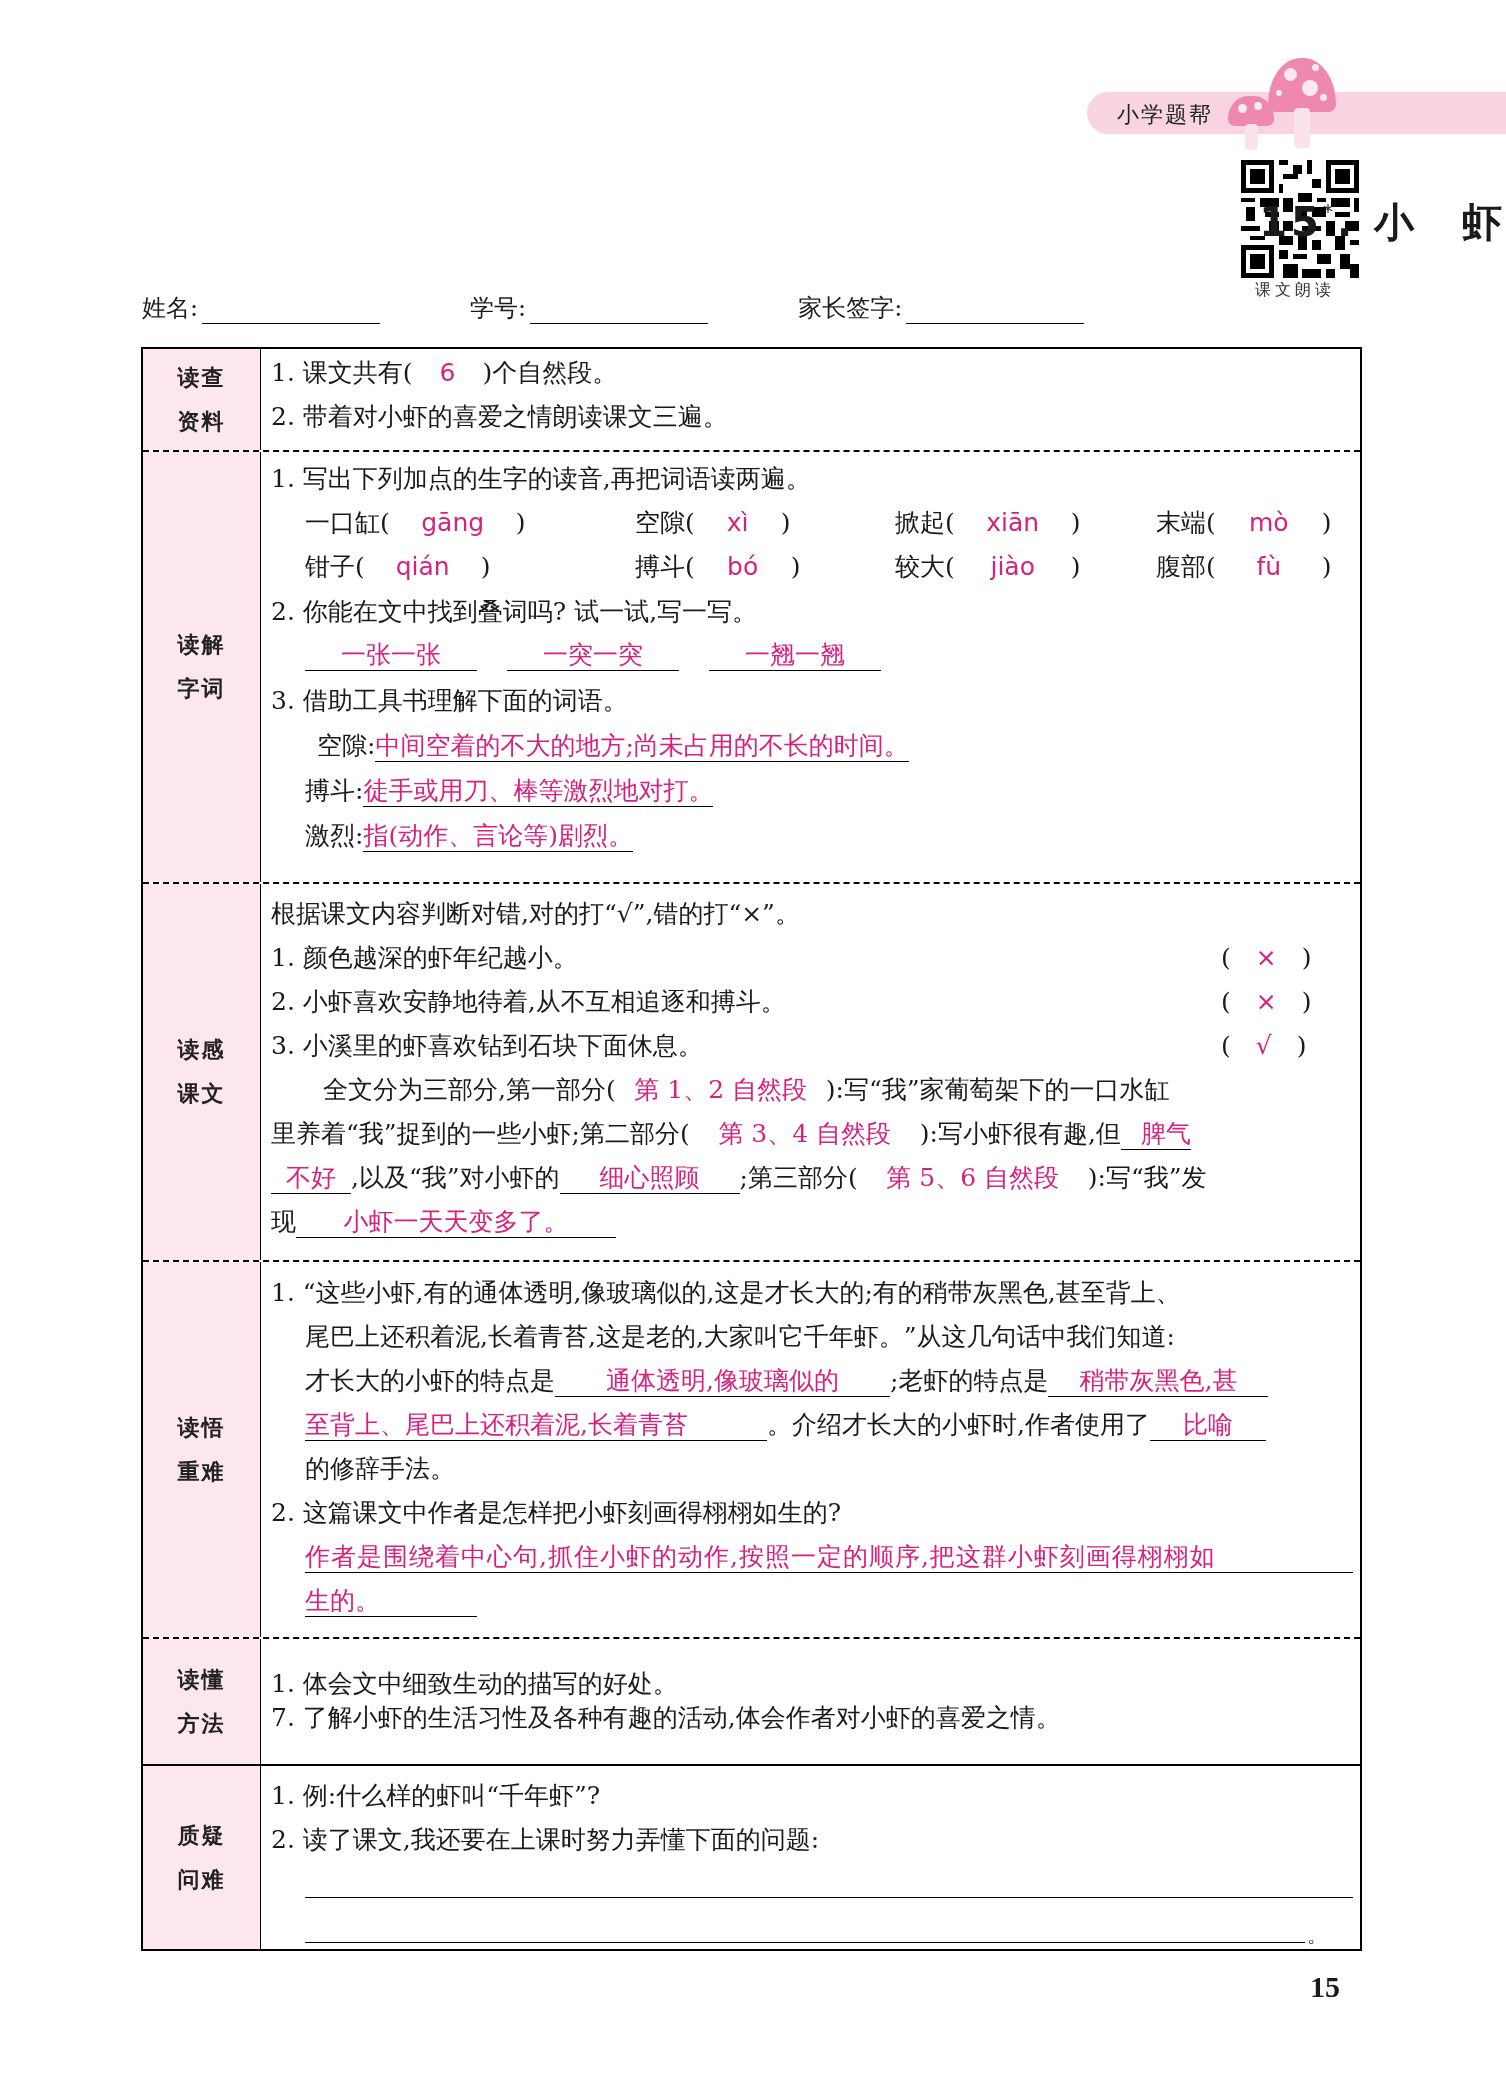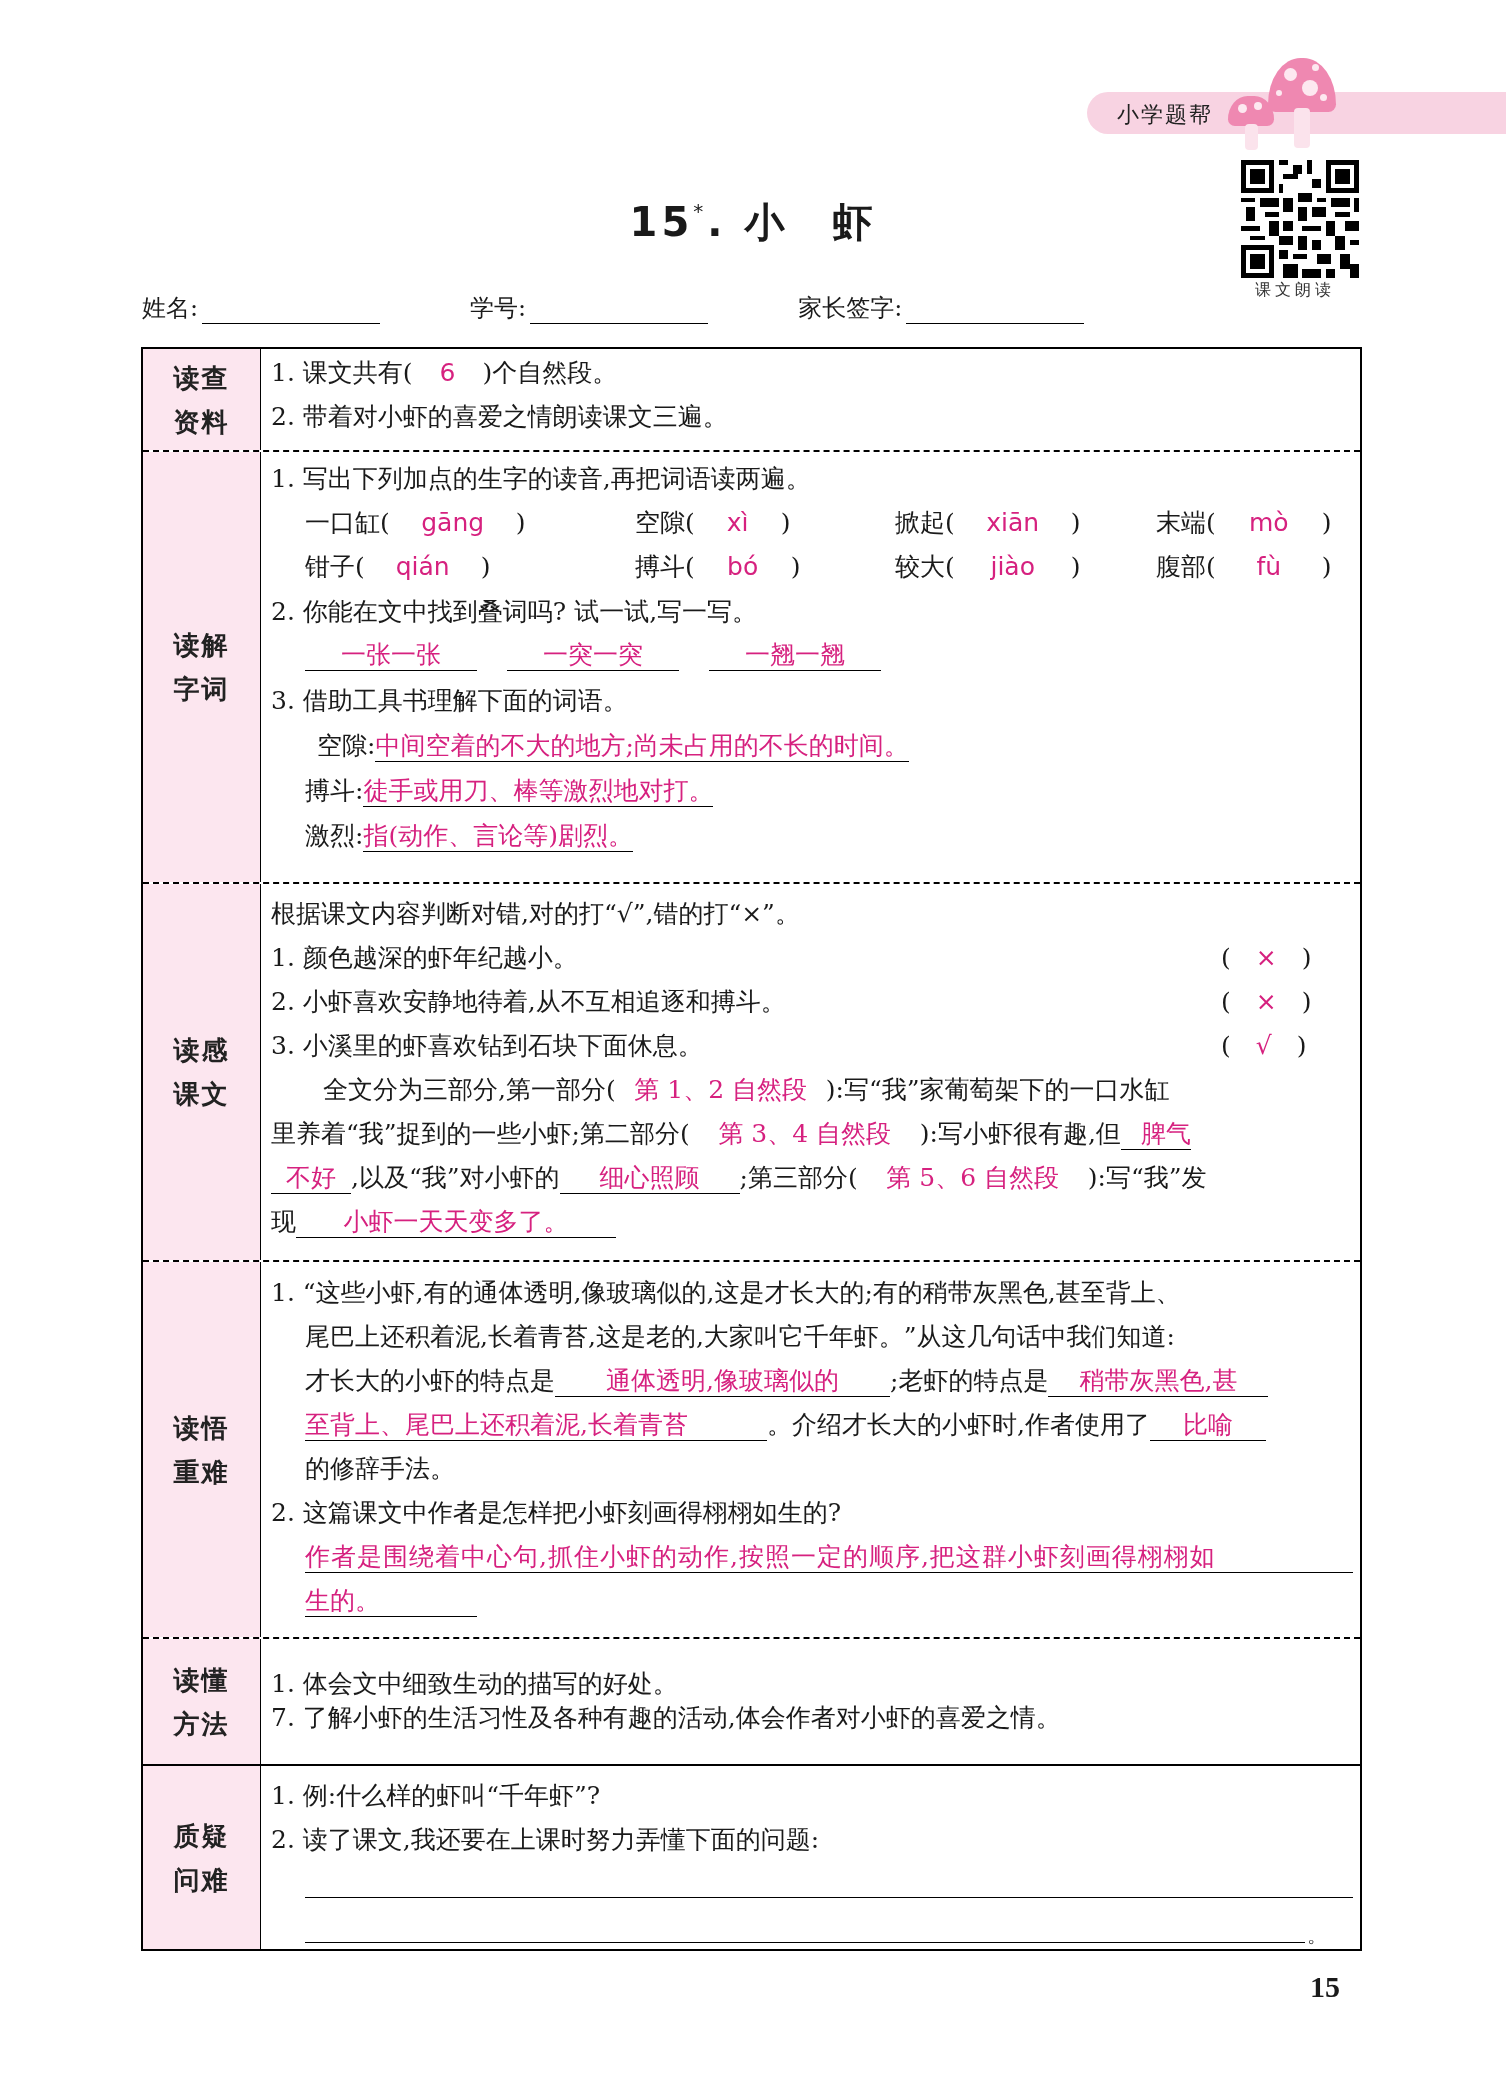--- a/index.html
+++ b/index.html
@@ -12,35 +12,35 @@
   .banner-text { position: absolute; left: 1117px; top: 100px; font-size: 22px; color: #222;
                  font-family: "DejaVu Sans", sans-serif; letter-spacing: 2px; }
   .mushroom { position: absolute; }
   .mushroom .cap { position: absolute; background: #ef88b1; border-radius: 50% 50% 8px 8px / 90% 90% 8px 8px; }
   .mushroom .stem { position: absolute; background: #fbe3ec; border-radius: 4px; }
   .mushroom .dot { position: absolute; background: #fde8f0; border-radius: 50%; }
 
   .qr { position: absolute; left: 1241px; top: 160px; width: 118px; height: 118px; }
   .qr-caption { position: absolute; left: 1255px; top: 280px; font-size: 16px; color: #333; letter-spacing: 4px; }
 
-  .title { position: absolute; left: 0; width: 1506px; top: 195px; text-align: center; font-size: 40px; font-weight: bold;
+  .title { position: absolute; left: 0; width: 1506px; top: 195px; text-align: right; font-size: 40px; font-weight: bold;
            font-family: "DejaVu Sans", sans-serif; letter-spacing: 4px; }
   .title sup { font-size: 20px; vertical-align: 18px; font-weight: normal; }
 
   .info-row { position: absolute; top: 292px; left: 142px; font-size: 24px; display: flex; }
   .info-field { display: flex; align-items: flex-end; margin-right: 90px; }
   .info-field .line { display: inline-block; border-bottom: 1.5px solid #000; height: 24px; margin-left: 4px; }
 
   
   .sheet { position: absolute; left: 141px; top: 347px; width: 1221px; height: 1604px; border: 2px solid #000; }
   .section { position: absolute; left: 0; width: 1217px; display: flex; }
   .section.dashed { border-top: 2px dashed #000; }
   .section.solid { border-top: 2px solid #000; }
   .label-col { width: 118px; background: #fce6ef; border-right: 1.5px solid #000; display: flex; align-items: center; justify-content: center; flex-direction: column; height: 100%; }
-  .label-col span { font-size: 26px; font-weight: bold; line-height: 44px; font-family: "DejaVu Sans", sans-serif; letter-spacing: 2px; color: #222; }
+  .label-col span { font-size: 22px; font-weight: bold; line-height: 44px; font-family: "DejaVu Sans", sans-serif; letter-spacing: 2px; color: #222; }
   .content-col { flex: 1; position: relative; height: 100%; }
 
   .ln { position: absolute; font-size: 25px; white-space: nowrap; line-height: 34px; }
   .ans { color: #d6217f; font-family: "DejaVu Sans", sans-serif; }
   .ans-s { color: #d6217f; }
   .ul { display: inline-block; border-bottom: 1.5px solid #000; text-align: center; line-height: 30px; }
 
   .page-num { position: absolute; left: 1310px; top: 1970px; font-size: 30px; font-weight: bold; font-family: "Liberation Serif", serif; }
 </style>
 </head>

